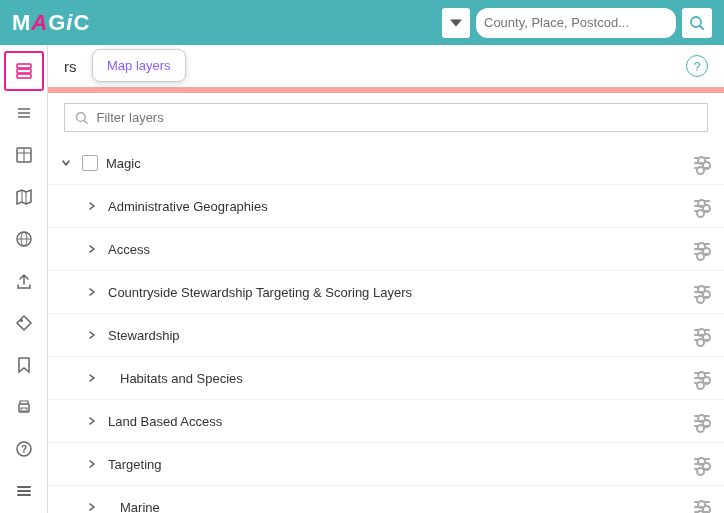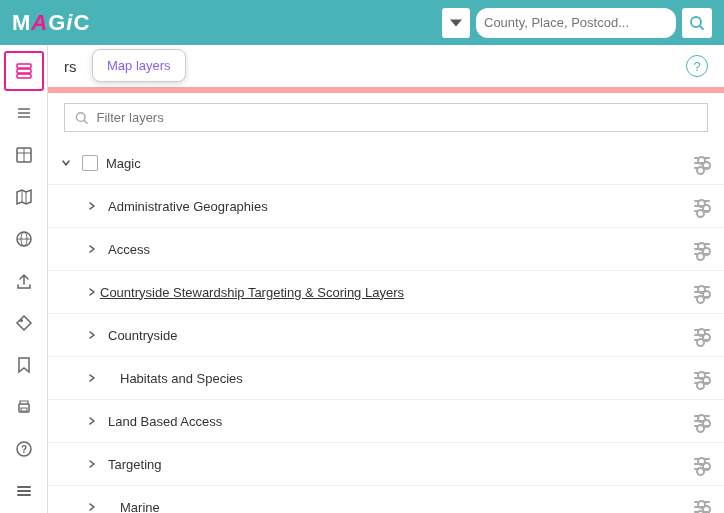--- a/index.html
+++ b/index.html
@@ -443,39 +443,39 @@
         </div>
       </div>
 
       <div class="layer-group">
         <div class="layer-row sub-item">
           <div class="expand-btn">
             <svg width="10" height="10" viewBox="0 0 10 10">
               <path d="M3 2 L7 5 L3 8" fill="none" stroke="#555" stroke-width="1.5" stroke-linecap="round" stroke-linejoin="round"></path>
             </svg>
           </div>
-          <span class="layer-name" style="margin-left:0;text-decoration:underline;">Countryside Stewardship Targeting &amp; Scoring Layers</span>
-          <div class="layer-settings">
-            <div class="settings-icon">
-                <span></span>
-                <span></span>
-                <span></span>
-              </div>
-          </div>
-        </div>
-      </div>
-
-      <div class="layer-group">
-        <div class="layer-row sub-item">
-          <div class="expand-btn">
-            <svg width="10" height="10" viewBox="0 0 10 10">
-              <path d="M3 2 L7 5 L3 8" fill="none" stroke="#555" stroke-width="1.5" stroke-linecap="round" stroke-linejoin="round"></path>
-            </svg>
-          </div>
-          <span class="layer-name" style="margin-left:8px;">Countryside</span>
+          <span class="layer-name" style="margin-left:8px;">Countryside Stewardship Targeting &amp; Scoring Layers</span>
+          <div class="layer-settings">
+            <div class="settings-icon">
+                <span></span>
+                <span></span>
+                <span></span>
+              </div>
+          </div>
+        </div>
+      </div>
+
+      <div class="layer-group">
+        <div class="layer-row sub-item">
+          <div class="expand-btn">
+            <svg width="10" height="10" viewBox="0 0 10 10">
+              <path d="M3 2 L7 5 L3 8" fill="none" stroke="#555" stroke-width="1.5" stroke-linecap="round" stroke-linejoin="round"></path>
+            </svg>
+          </div>
+          <span class="layer-name" style="margin-left:8px;">Stewardship</span>
           <div class="layer-settings">
             <div class="settings-icon">
                 <span></span>
                 <span></span>
                 <span></span>
               </div>
           </div>
         </div>
       </div>
 

